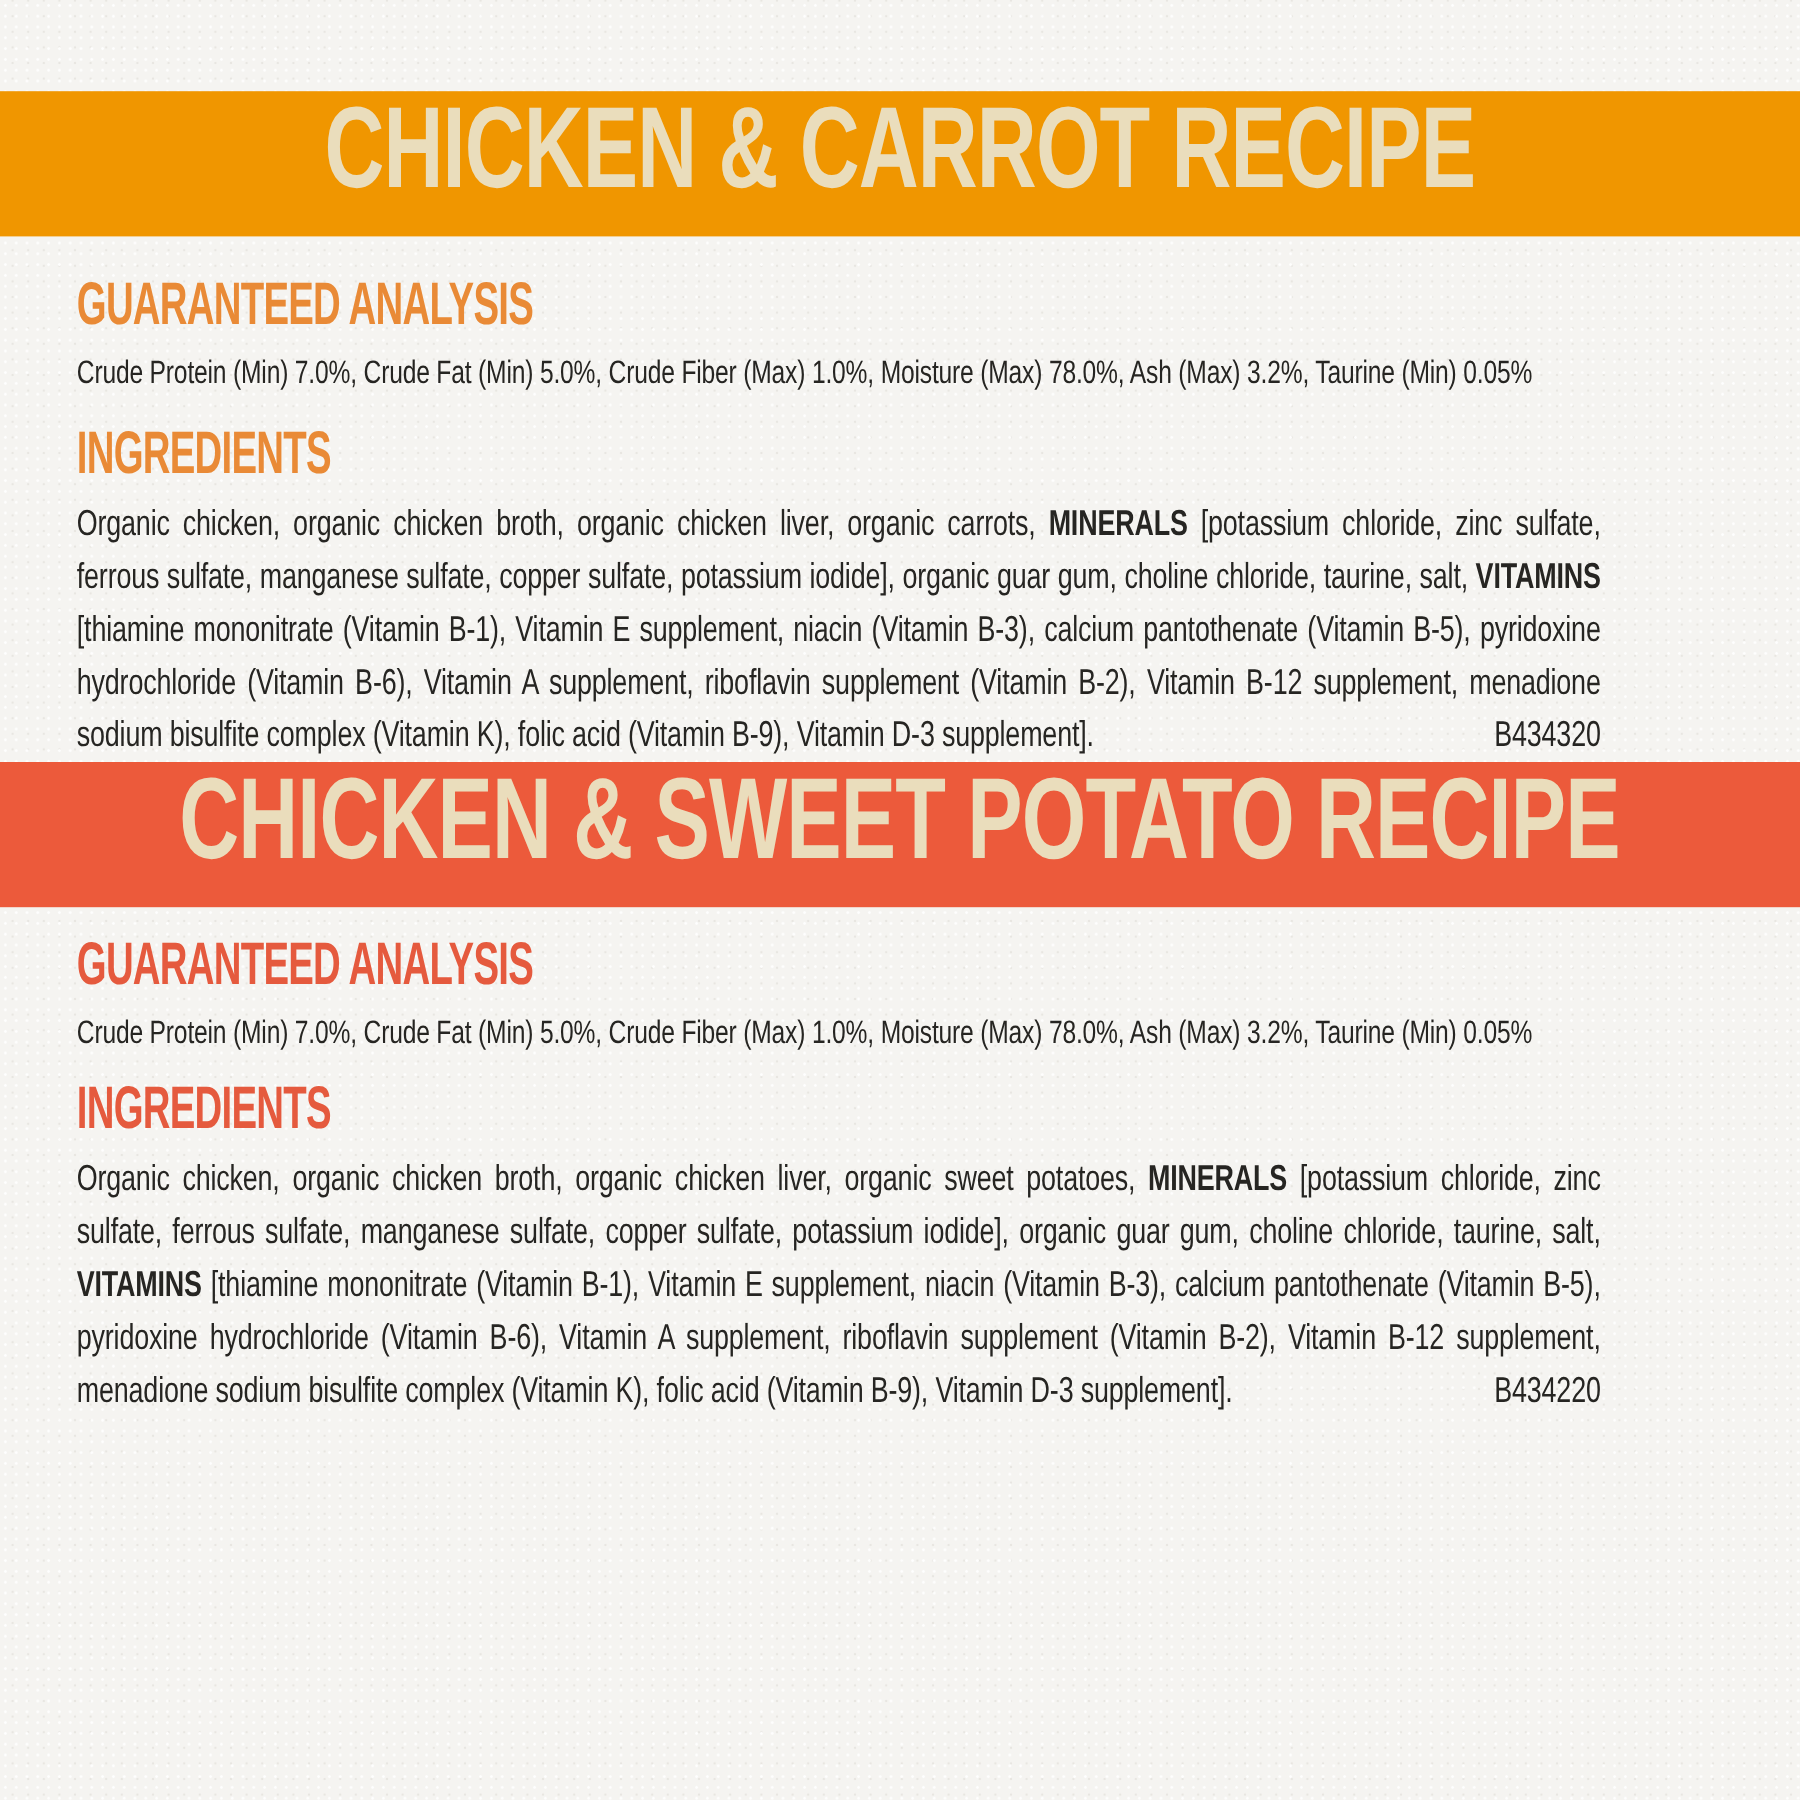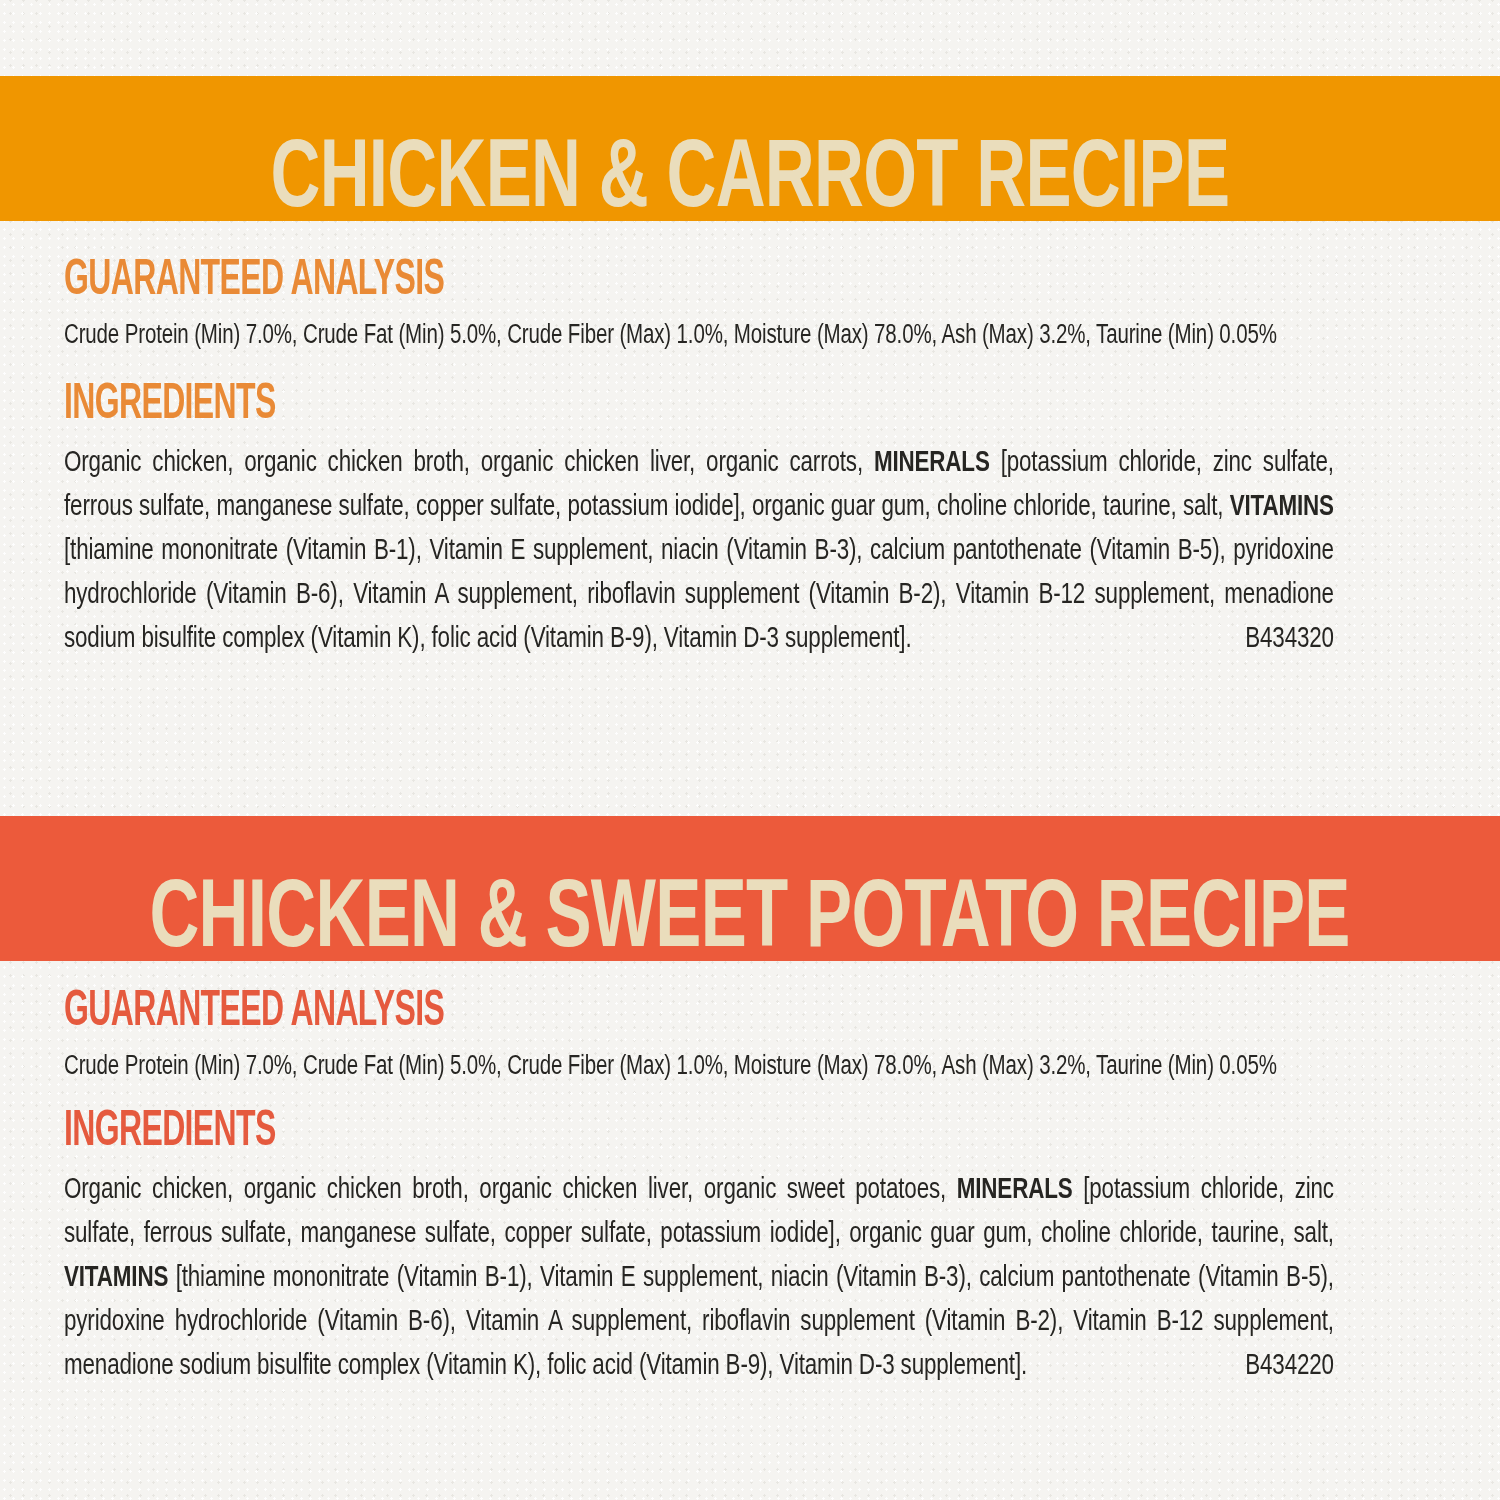--- a/index.html
+++ b/index.html
@@ -13,27 +13,27 @@
     background-image:
       radial-gradient(rgba(255,255,255,0.9) 1px, transparent 1.3px),
       radial-gradient(rgba(208,204,196,0.35) 1px, transparent 1.3px);
     background-size: 9px 9px, 13px 13px;
     background-position: 0 0, 4px 7px;
     color: #262522;
   }
 
   .banner {
     width: 1500px;
-    height: 145px;
+    height: 121px;
     display: flex;
-    align-items: flex-end;
+    align-items: flex-start;
     justify-content: center;
   }
   .banner-first { margin-top: 76px; }
-  .banner-second { margin-top: 157px; }
+  .banner-second { }
 
   .banner-title {
     margin: 0;
     font-size: 96px;
     font-weight: 700;
     letter-spacing: -1px;
     white-space: nowrap;
     transform: scaleX(0.72);
     transform-origin: center;
     line-height: 1;

